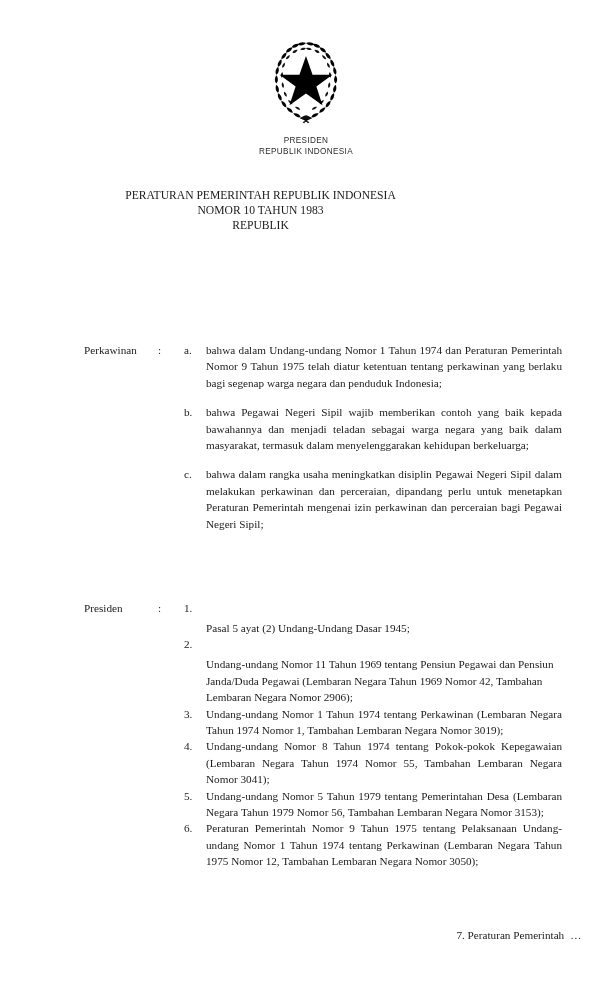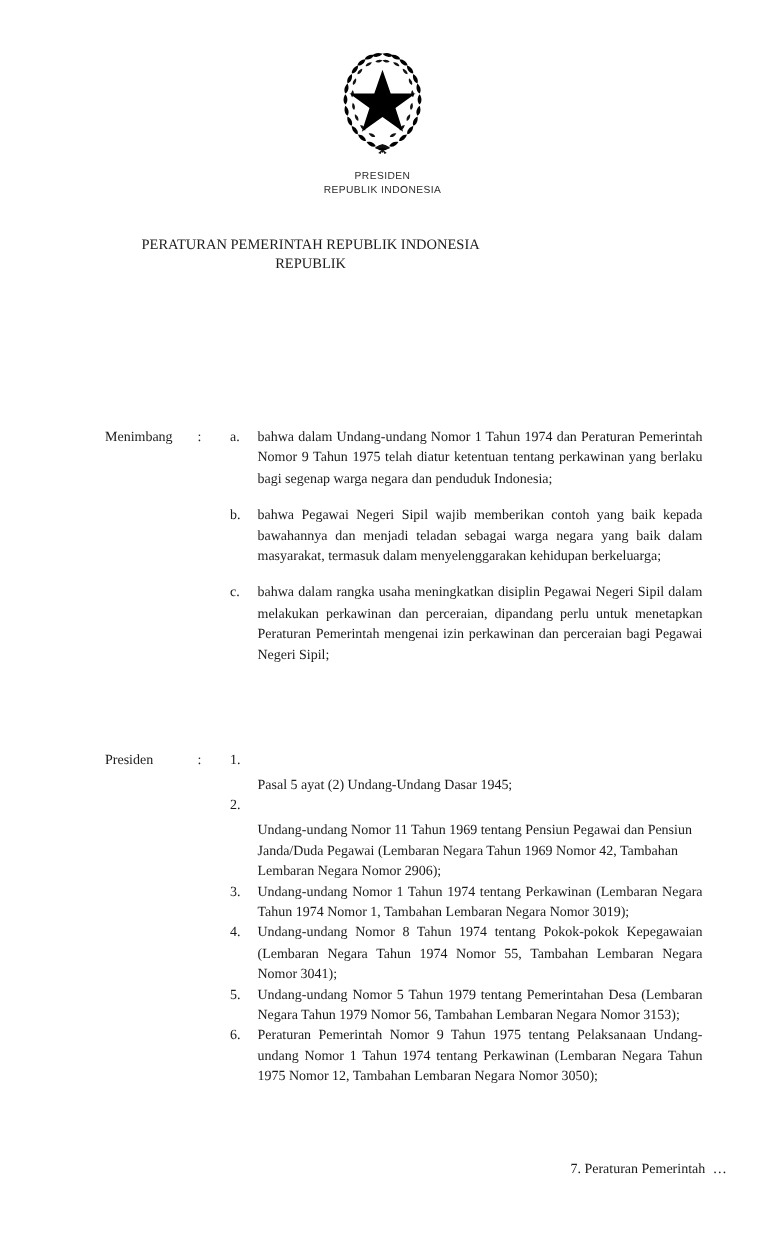--- a/index.html
+++ b/index.html
@@ -40,21 +40,21 @@
     line-height: 11px;
     letter-spacing: 0.35px;
     color: #2b2b2b;
   }
   .emblem-caption div { display: block; }
 
   
   .title-block {
     position: absolute;
     top: 188px;
-    left: 0;
+    left: 12px;
     width: 497px;
     text-align: center;
     font-size: 11.6px;
     line-height: 15.2px;
     color: #1a1a1a;
   }
   .title-block .tline { display: block; white-space: nowrap; }
 
   
   .opening {
@@ -302,27 +302,28 @@
       <polygon points="50,22 58.8,47.2 85.4,47.2 63.9,62.8 72.1,88.2 50,72.4 27.9,88.2 36.1,62.8 14.6,47.2 41.2,47.2" fill="#000000" transform="translate(0,-4) scale(0.88) translate(6.8,6.5)"></polygon>
     </svg>
     <div class="emblem-caption">
       <div>PRESIDEN</div>
       <div>REPUBLIK INDONESIA</div>
     </div>
   </div>
 
   <div class="title-block">
     <span class="tline">PERATURAN PEMERINTAH REPUBLIK INDONESIA</span>
+    <span class="tline">NOMOR 10 TAHUN 1983</span>
     <span class="tline">REPUBLIK</span>
   </div>
 
 
   <div class="section" id="section-menimbang">
     <div class="sec-row">
-      <div class="sec-label">Menimbang</div>
+      <div class="sec-label">Perkawinan</div>
       <div class="sec-colon">:</div>
       <div class="sec-items">
 
         <div class="clause">
           <div class="clause-marker">a.</div>
           <div class="clause-text">bahwa dalam Undang-undang  Nomor 1 Tahun 1974 dan Peraturan Pemerintah  Nomor 9 Tahun 1975 telah diatur ketentuan tentang perkawinan yang berlaku bagi segenap warga negara dan penduduk Indonesia;</div>
         </div>
 
         <div class="clause">
           <div class="clause-marker">b.</div>

